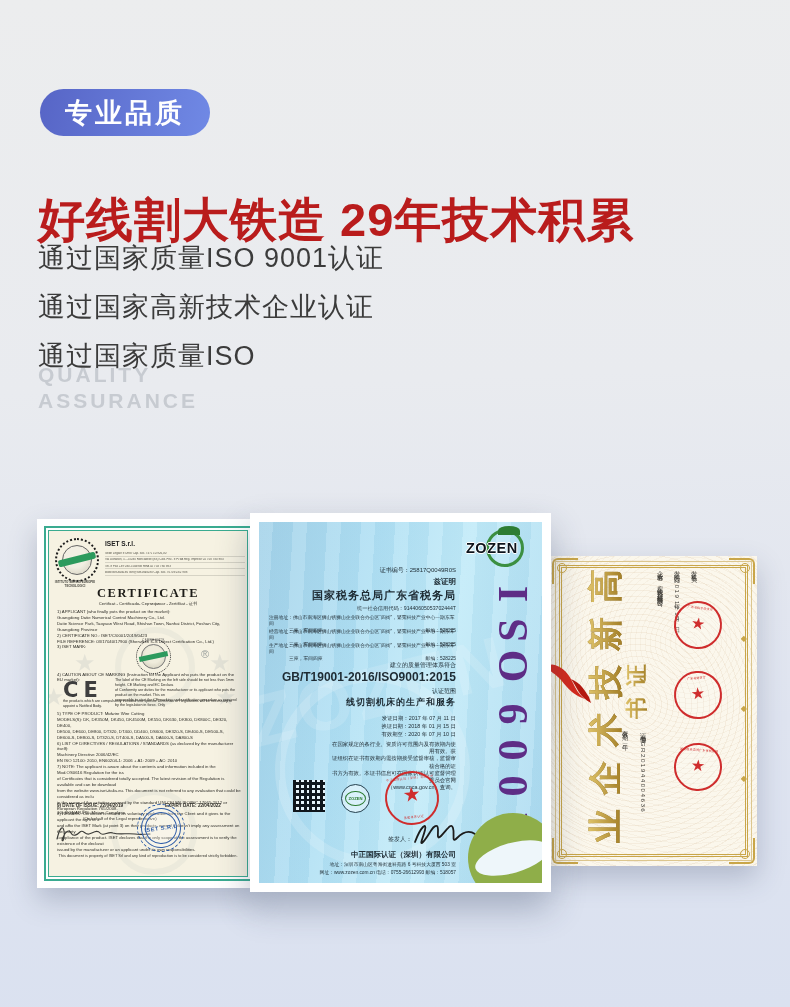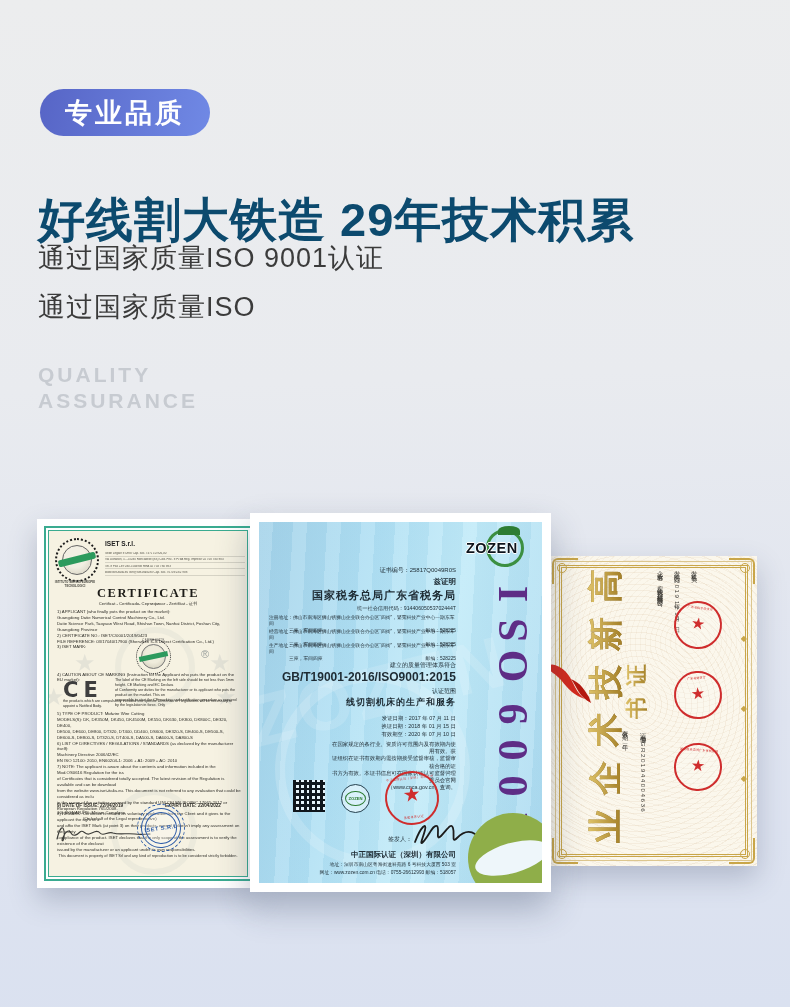--- a/index.html
+++ b/index.html
@@ -5,21 +5,21 @@
   html,body{margin:0;padding:0;}
   body{
     width:790px;height:1007px;position:relative;overflow:hidden;
     background:linear-gradient(178deg,#ecedee 0%,#e9ebef 38%,#dfe4f0 72%,#dae1f0 100%);
     font-family:"Liberation Sans",sans-serif;
   }
   
   .badge{position:absolute;left:40px;top:89px;height:47px;padding:0 25px;border-radius:24px;
     background:linear-gradient(100deg,#5765c6,#7089e5);color:#fff;font-size:27px;font-weight:bold;
     letter-spacing:3px;display:flex;align-items:center;}
-  .heading{position:absolute;left:38px;top:158px;font-size:47px;font-weight:900;color:#0c4a6e;letter-spacing:1px;white-space:nowrap;}
+  .heading{position:absolute;left:38px;top:158px;font-size:47px;font-weight:900;color:#b91c1c;letter-spacing:1px;white-space:nowrap;}
   .bullets{position:absolute;left:38px;top:240px;}
   .bullets .b{font-size:27px;color:#3b3b3b;margin-bottom:13px;letter-spacing:1px;}
   .qa{position:absolute;left:38px;top:362px;font-size:21px;font-weight:bold;letter-spacing:3px;
     color:#c7cbd1;line-height:26px;white-space:pre-line;}
   
   .cert{position:absolute;background:#fff;}
   .cert-left{left:37px;top:519px;width:222px;height:369px;z-index:1;box-shadow:0 12px 26px rgba(50,65,95,.25);}
   .cert-mid{left:250px;top:513px;width:301px;height:379px;z-index:3;box-shadow:0 16px 32px rgba(45,60,90,.32);}
   .cert-right{left:550px;top:556px;width:207px;height:310px;z-index:1;background:#fbf7ec;box-shadow:0 12px 26px rgba(50,65,95,.25);}
   
@@ -125,20 +125,21 @@
 </style>
 </head>
 <body>
 
 <div class="badge">
   <span>专业品质</span>
 </div>
 <h1 class="heading">好线割大铁造  29年技术积累</h1>
 <div class="bullets">
     <div class="b">通过国家质量ISO 9001认证</div>
+    <div class="b">通过国家高新技术企业认证</div>
     <div class="b">通过国家质量ISO</div>
   </div>
 <div class="qa">QUALITY
 ASSURANCE</div>
 
 <div class="cert cert-left">
   <div class="ce-frame">
     <div class="ce-inner">
       <span class="ce-star" style="left:25px;top:118px;">★</span>
       <span class="ce-star" style="left:160px;top:118px;">★</span>

